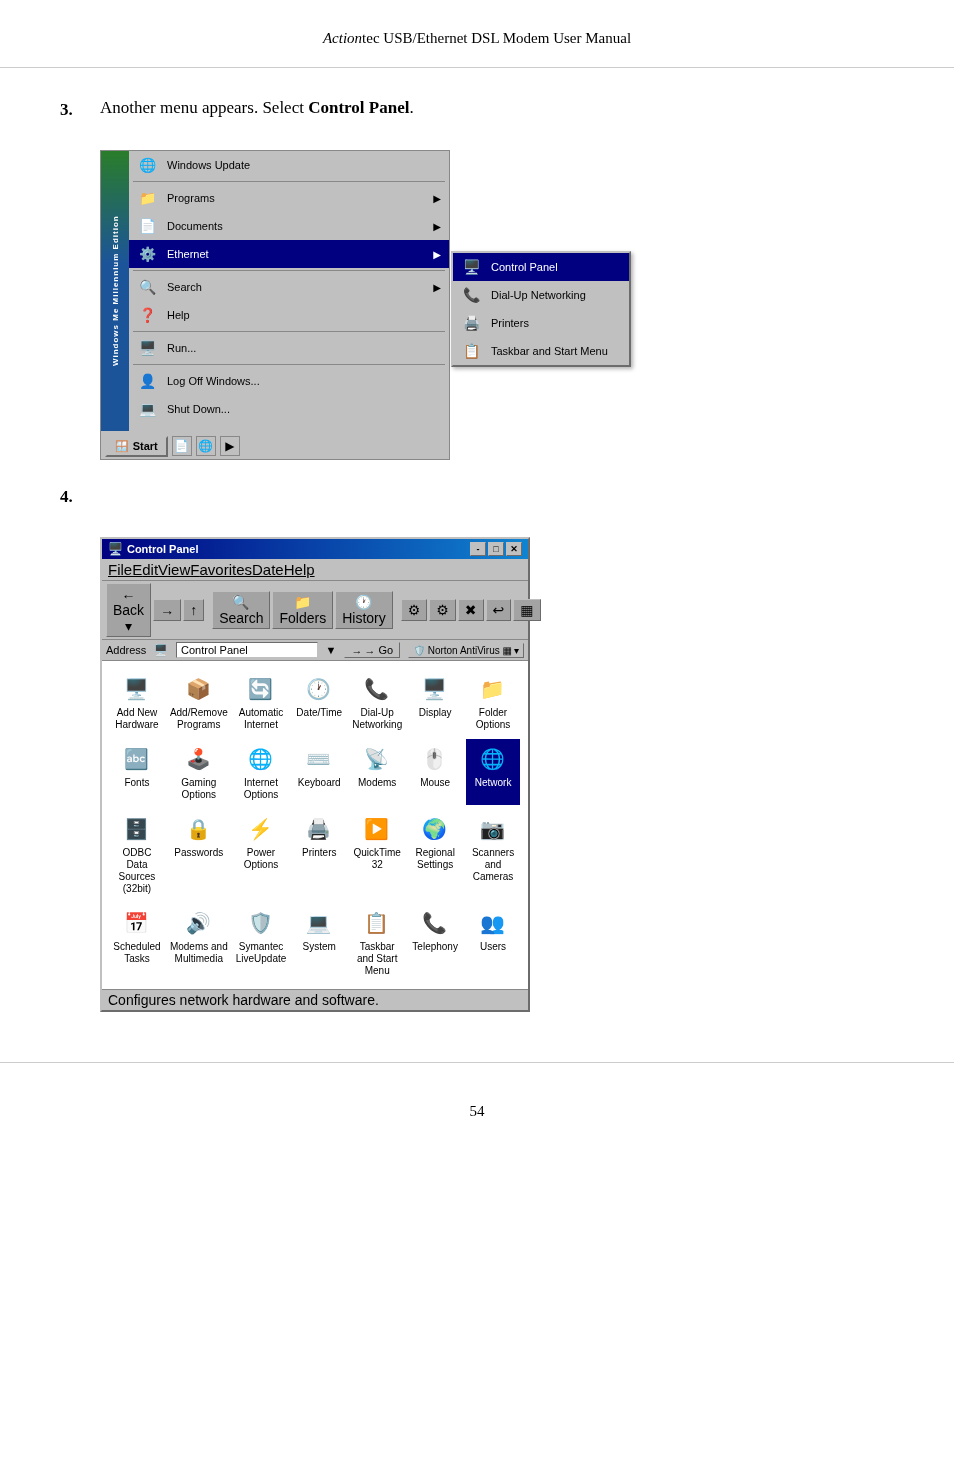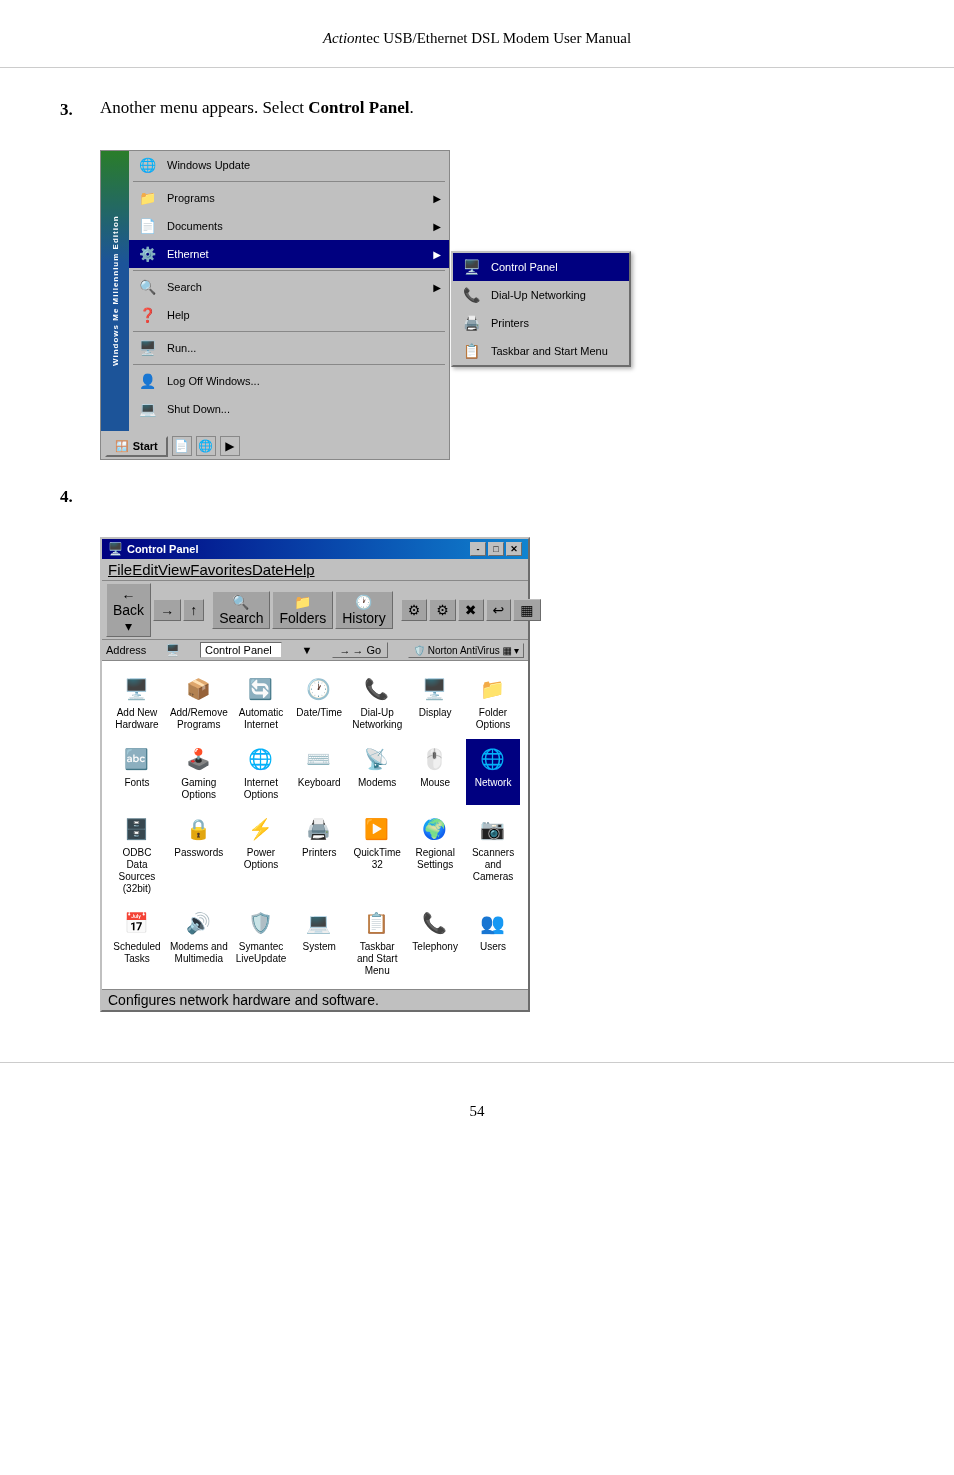--- a/index.html
+++ b/index.html
@@ -251,21 +251,21 @@
       height: 20px;
       background: #888;
       margin: 0 2px;
     }
 
     .address-bar {
       background: #c0c0c0;
       padding: 2px 4px;
       display: flex;
       align-items: center;
-      gap: 20px;
+      gap: 8px;
       border-bottom: 1px solid #888;
       font-size: 11px;
     }
     .address-input {
       flex: 1;
       background: white;
       border: 1px inset #c0c0c0;
       padding: 1px 4px;
       font-size: 11px;
     }

